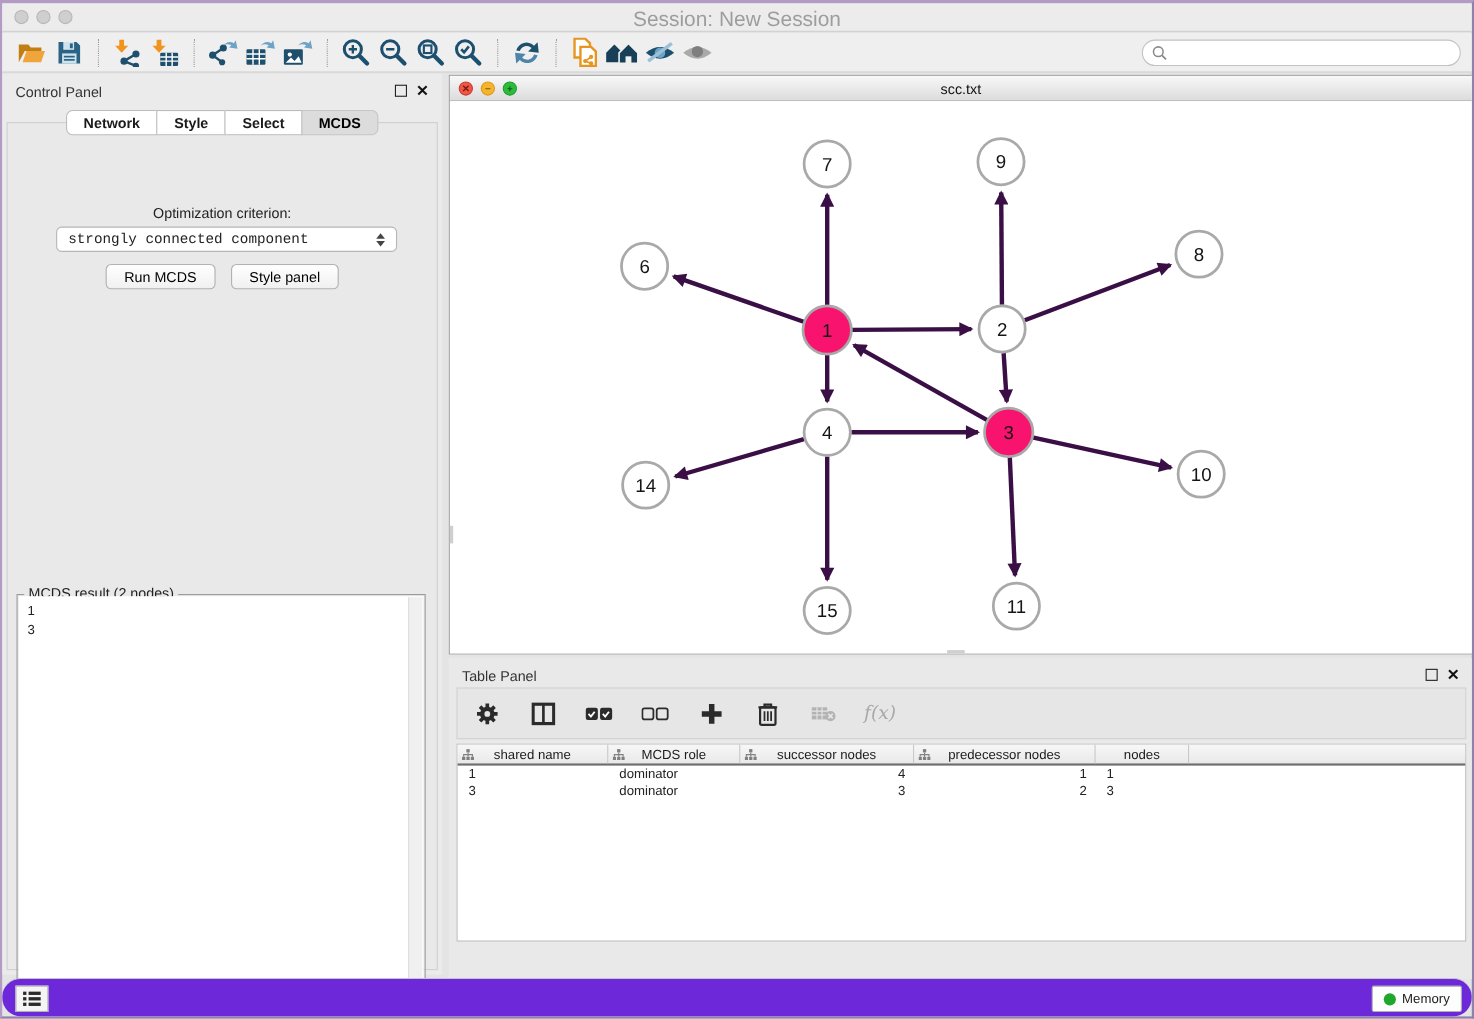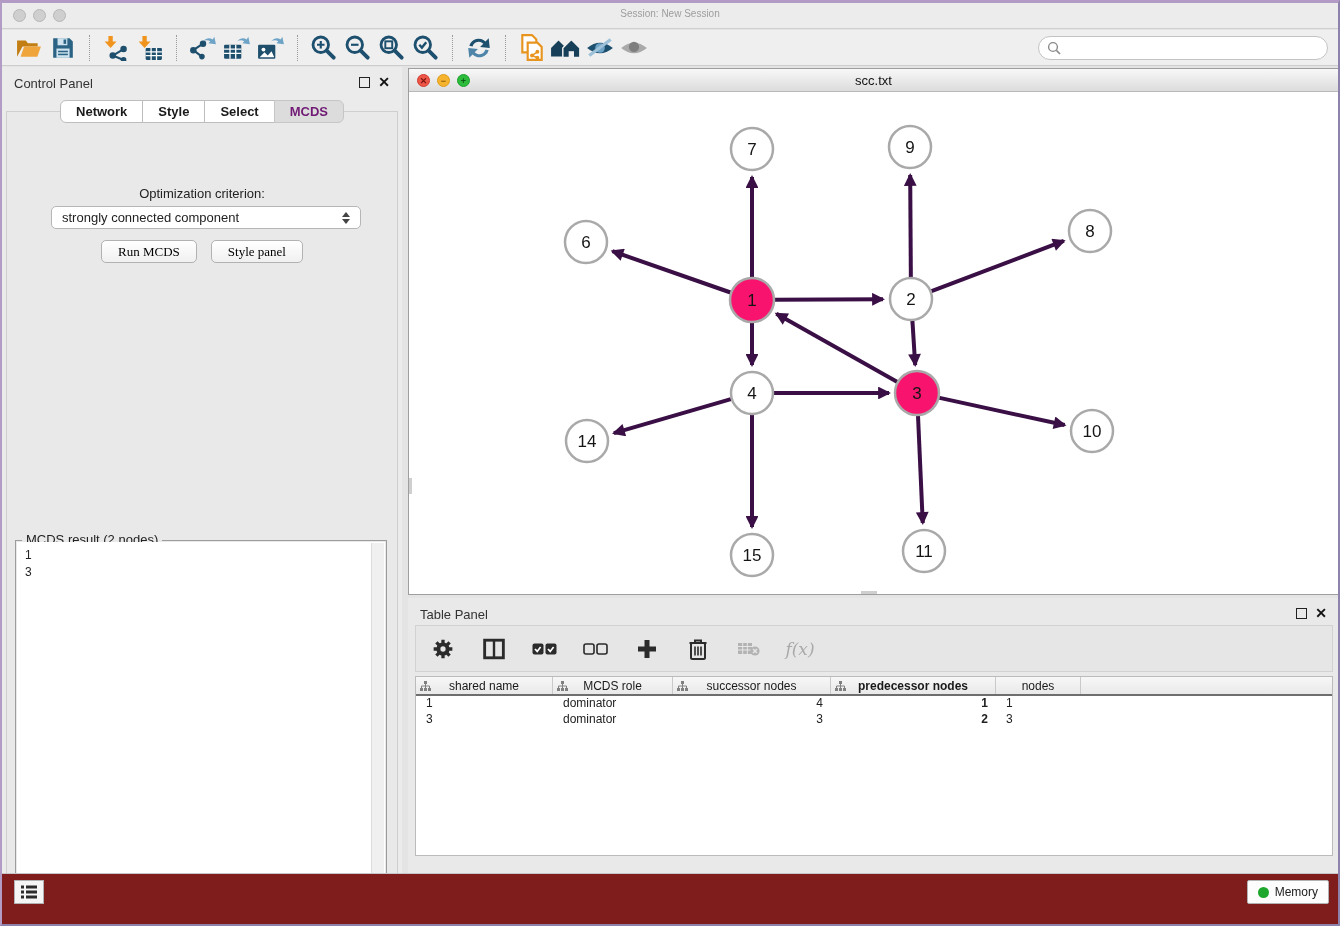--- a/index.html
+++ b/index.html
@@ -3,21 +3,21 @@
 <meta charset="utf-8">
 <style>
   * { margin:0; padding:0; box-sizing:border-box; }
   html,body { width:1340px; height:926px; }
   body { font-family:"Liberation Sans", sans-serif; font-size:13px; color:#222; background:#e9e9e9; }
   #app { position:relative; width:1340px; height:926px; background:#e4e4e4; overflow:hidden;
          border:2px solid #b29cc6; border-top-width:3px; border-right-color:#8d82ab; border-bottom-color:#8d82ab; }
 
   
   .titlebar { position:absolute; left:0; top:0; right:0; height:26px; background:#ececec; border-bottom:1px solid #d0d0d0; }
-  .titlebar .title { position:absolute; left:0; right:0; top:5px; text-align:center; color:#9d9d9d; font-size:10px; }
+  .titlebar .title { position:absolute; left:0; right:0; top:5px; text-align:center; color:#9d9d9d; font-size:19px; }
   .tl { position:absolute; top:6px; width:13px; height:13px; border-radius:50%; background:#cfcfcf; border:1px solid #b7b7b7; }
   .tl.r1 { left:11px; } .tl.r2 { left:31px; } .tl.r3 { left:51px; }
 
   
   .toolbar { position:absolute; left:0; top:27px; right:0; height:36px; background:#efefef; border-bottom:1px solid #cdcdcd;
              display:flex; align-items:center; padding:0 10px; }
   .ti { width:34px; height:30px; display:flex; align-items:center; justify-content:center; cursor:default; }
   .tsep { width:0; height:26px; border-left:1px dotted #9b9b9b; margin:0 9px; }
   .searchbox { margin-left:auto; width:290px; height:24px; background:#fff; border:1px solid #c3c3c3; border-radius:12px;
                display:flex; align-items:center; padding:0 8px; gap:5px; }
@@ -30,33 +30,33 @@
   .float-btn { position:absolute; top:10px; width:11px; height:11px; border:1.6px solid #222; background:transparent; }
   .close-btn { position:absolute; top:7px; font-weight:bold; font-size:14px; color:#111; }
   .cpanel .float-btn { right:32px; } .cpanel .close-btn { right:12px; }
 
   .tabrow { position:absolute; left:0; right:0; display:flex; justify-content:center; z-index:3; }
   .cpanel .tabrow { top:33px;justify-content:center; }
   .tab { height:23px; line-height:21px; padding:0 15px; background:#fff; border:1px solid #bdbdbd; font-weight:bold;
          font-size:13px; color:#1a1a1a; margin-left:-1px; }
   .tab:first-child { border-radius:6px 0 0 6px; margin-left:0; }
   .tab:last-child { border-radius:0 6px 6px 0; }
-  .tab.sel { background:#dcdcdc; color:#701a75; border-color:#c6c6c6; }
+  .tab.sel { background:#dcdcdc; color:#000000; border-color:#c6c6c6; }
 
   .cpanel-box { position:absolute; left:4px; right:4px; top:44px; bottom:4px; background:#e9e9e9; border:1px solid #cfcfcf; }
   .opt-label { position:absolute; left:0; right:0; top:74px; text-align:center; font-size:13px; }
   .dropdown { position:absolute; left:44px; width:310px; top:94px; height:23px; background:#fff; border:1px solid #b6b6b6;
-              border-radius:5px; display:flex; align-items:center; padding:0 10px; font-size:13px; }
+              border-radius:5px; display:flex; align-items:center; padding:0 10px; font-size:13px;font-family:Liberation Mono, monospace; }
   .dd-stepper { margin-left:auto; display:flex; flex-direction:column; gap:2px; align-items:center; }
   .dd-stepper i { width:0; height:0; border-left:4px solid transparent; border-right:4px solid transparent; display:block; }
   .dd-stepper .up { border-bottom:5px solid #444; }
   .dd-stepper .dn { border-top:5px solid #444; }
   .btnrow { position:absolute; left:0; right:0; top:128px; display:flex; justify-content:center; gap:14px; }
   .pushbtn { height:23px; padding:0 16px; background:linear-gradient(#ffffff,#f0f0f0); border:1px solid #b2b2b2; border-radius:5px;
-             font-size:13px; font-family:Liberation Serif, serif; }
+             font-size:13px; font-family:Liberation Sans, sans-serif; }
   .resultbox { position:absolute; left:8px; right:10px; top:428px; height:380px; border:1px solid #9c9c9c; }
   .result-inner { position:absolute; inset:1px; background:#fff; padding:5px 8px; font-size:12px; line-height:17px; }
   .result-scroll { position:absolute; top:1px; bottom:1px; right:1px; width:13px; background:#f0f0f0; border-left:1px solid #ddd; }
 
   
   .netwin { position:absolute; left:406px; top:65px; width:931px; height:527px; background:#fff; border:1px solid #9e9e9e; }
   .netwin .wtitle { position:relative; height:23px; background:linear-gradient(#f8f8f8,#dcdcdc); border-bottom:1px solid #b9b9b9; }
   .netwin .wtitle .t { position:absolute; left:0; right:0; top:4px; text-align:center; font-size:13px; color:#111; }
   .mac { position:absolute; top:5px; width:13px; height:13px; border-radius:50%; font-size:9px; line-height:12px; text-align:center; font-weight:bold; }
   .mac.red { left:8px; background:#ee5648; border:1px solid #ce3c30; color:#7c160d; }
@@ -74,26 +74,26 @@
   .tti { width:26px; height:26px; display:flex; align-items:center; justify-content:center; }
   .fx { font-family:"DejaVu Serif", serif; font-style:italic; font-size:17px; color:#a9a9a9; }
   .datatable { position:absolute; left:7px; right:6px; top:78px; height:180px; background:#fff; border:1px solid #bbb; }
   .thead { display:flex; height:19px; background:linear-gradient(#f7f7f7,#e9e9e9); border-bottom:2px solid #6e6e6e; }
   .th { position:relative; font-size:12px; color:#1a1a1a; display:flex; align-items:center; justify-content:center;
         border-right:1px solid #c9c9c9; }
   .th .hicon { position:absolute; left:4px; top:4px; }
   .th.filler { flex:1; border-right:none; }
   .trow { display:flex; height:16px; font-size:12px; }
   .td { overflow:hidden; white-space:nowrap; }
-  .c0 { width:137px; } .c1 { width:120px; } .c2 { width:158px; } .c3 { width:165px;font-weight:bold; } .c4 { width:85px; }
+  .c0 { width:137px; } .c1 { width:120px; } .c2 { width:158px; } .c3 { width:165px; } .c4 { width:85px; }
   .al { text-align:left; padding-left:10px; } .ar { text-align:right; padding-right:8px; }
   .tpanel .tabrow { top:264px; }
 
   
-  .statusbar { position:absolute; left:0; right:0; bottom:0; height:51px; background:#7f1d1d; border-top:1px solid #c6c6c6; }
+  .statusbar { position:absolute; left:0; right:0; bottom:0; height:35px; background:#6d28d9; border-top:1px solid #c6c6c6;border-radius:17px; }
   .listbtn { position:absolute; left:12px; top:6px; width:30px; height:24px; background:#f5f5f5; border:1px solid #b2b2b2;
              display:flex; align-items:center; justify-content:center; }
   .membtn { position:absolute; right:9px; top:6px; height:24px; background:#fdfdfd; border:1px solid #b2b2b2; border-radius:2px;
             display:flex; align-items:center; gap:6px; padding:0 10px; font-size:12px; }
   .memdot { width:11px; height:11px; border-radius:50%; background:#1fa62d; }
 </style>
 </head>
 <body>
 
 <div id="app">

